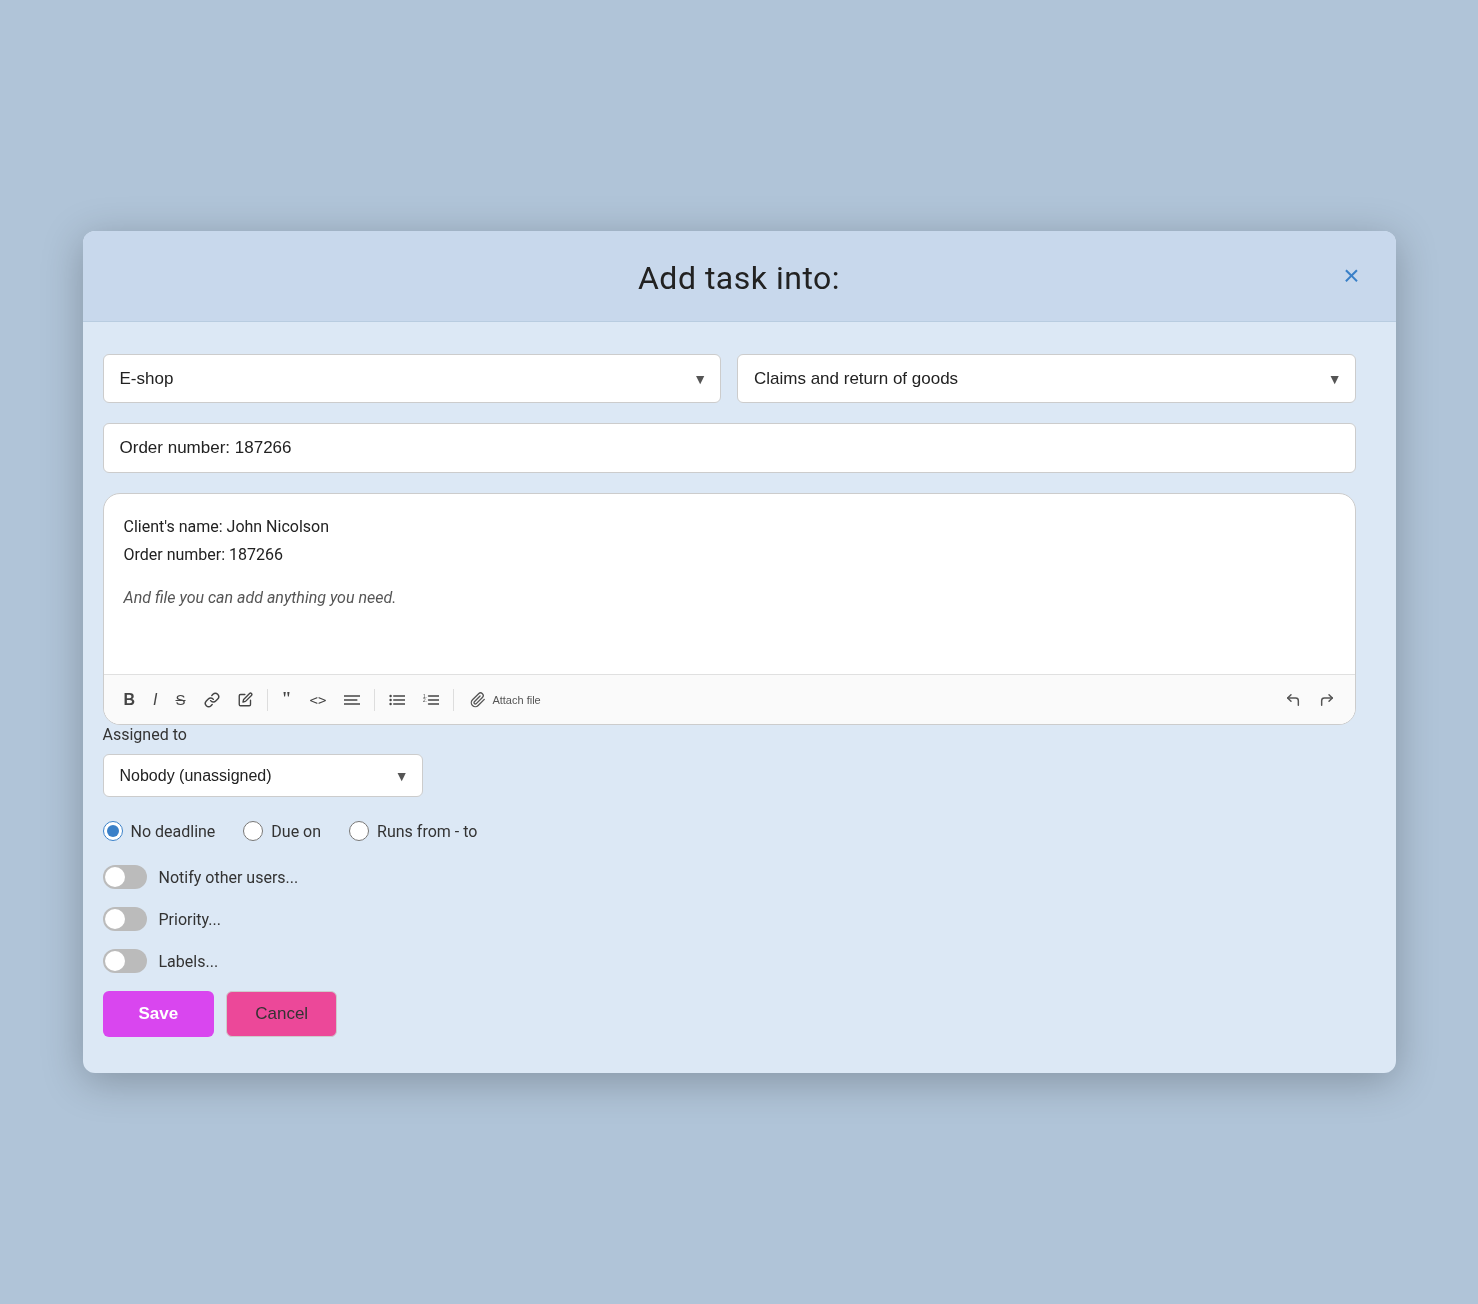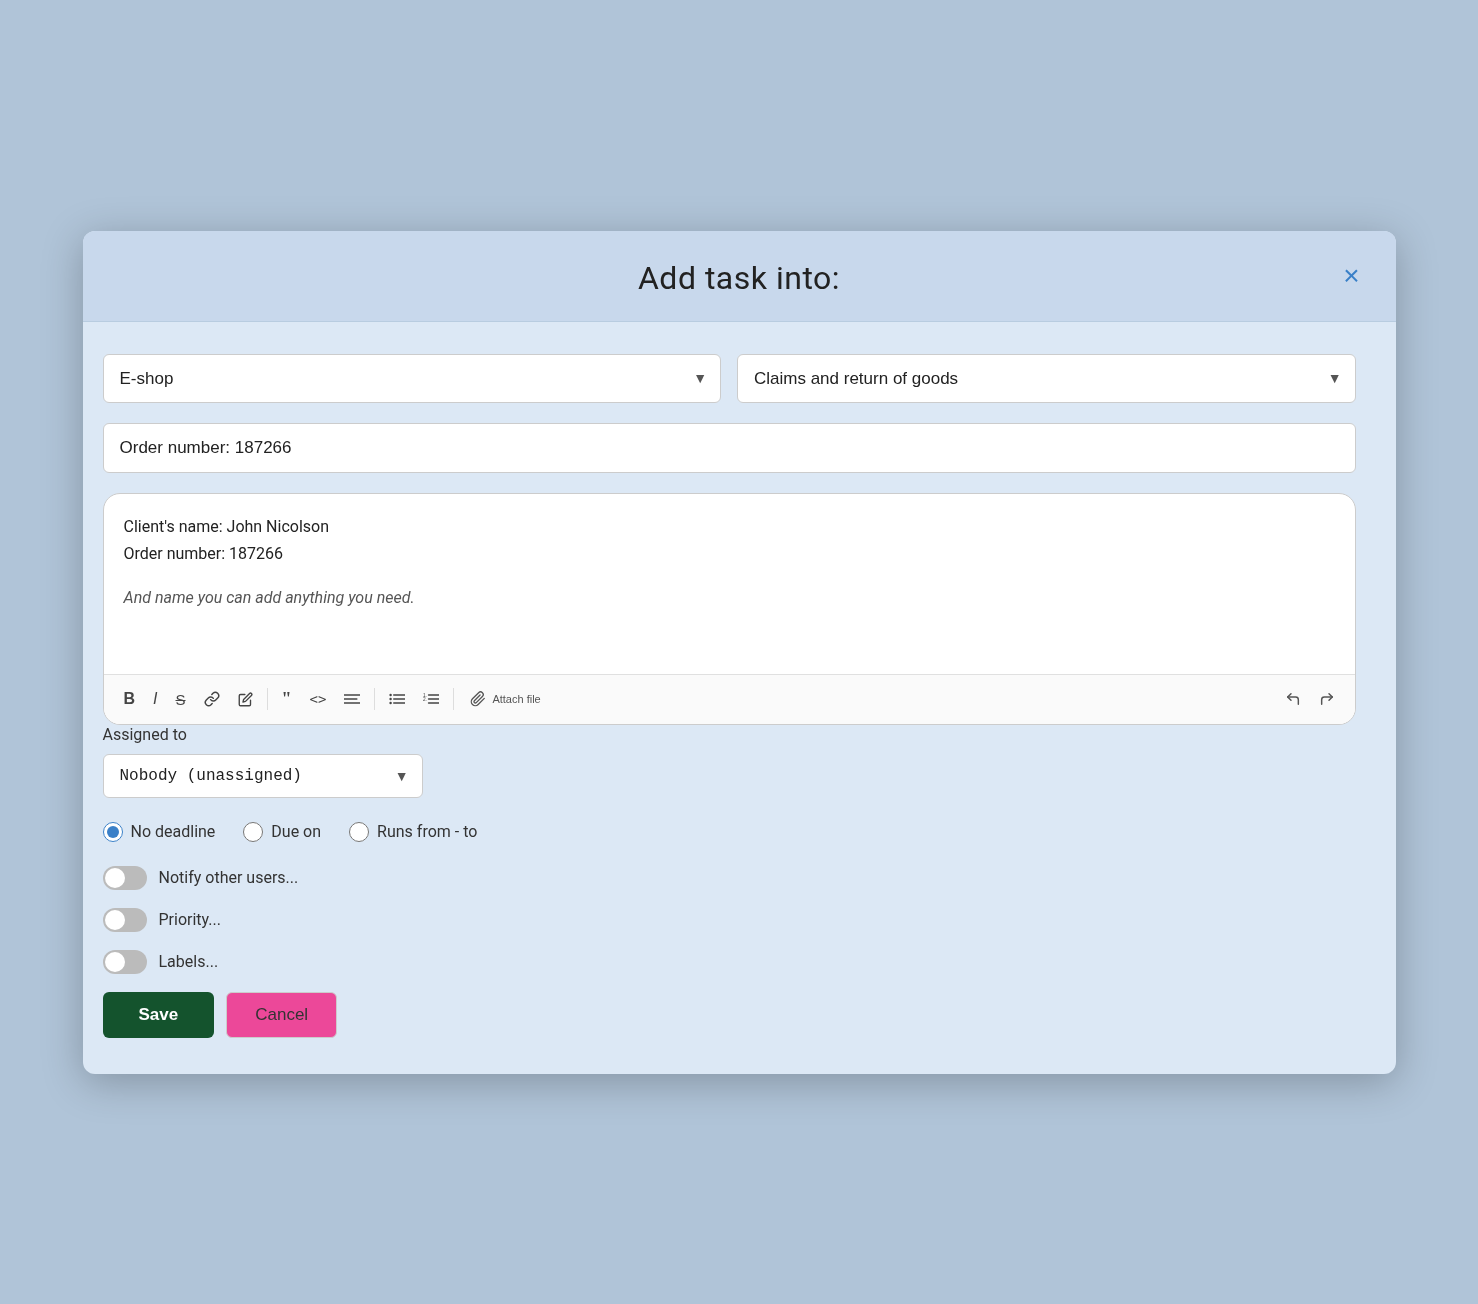--- a/index.html
+++ b/index.html
@@ -161,21 +161,20 @@
     .assigned-select-wrap select {
       width: 100%;
       padding: 12px 40px 12px 16px;
       border: 1.5px solid #ccc;
       border-radius: 6px;
       background: #fff;
       font-size: 16px;
       color: #222;
       appearance: none;
       cursor: pointer;
-      font-family: Liberation Mono, monospace;
     }
     .deadline-row {
       display: flex;
       align-items: center;
       gap: 28px;
       margin-bottom: 24px;
     }
     .radio-option {
       display: flex;
       align-items: center;
@@ -218,21 +217,21 @@
       top: 2px;
       left: 2px;
       transition: left 0.2s;
     }
     .actions-row {
       display: flex;
       gap: 12px;
       margin-top: 8px;
     }
     .save-btn {
-      background: #14532d;
+      background: #d946ef;
       color: #fff;
       border: none;
       border-radius: 6px;
       padding: 12px 36px;
       font-size: 17px;
       font-weight: 600;
       cursor: pointer;
     }
     .cancel-btn {
       background: #ec4899;
@@ -267,21 +266,21 @@
       </div>
     </div>
 
     <input class="order-input" type="text" value="Order number: 187266" style="">
 
     <div class="editor-container">
       <div class="editor-content" contenteditable="true" style="">
         <div class="editor-line">Client's name: John Nicolson</div>
         <div class="editor-line">Order number: 187266</div>
         <div class="editor-spacer"></div>
-        <div class="editor-line italic-text">And name you can add anything you need.</div>
+        <div class="editor-line italic-text">And file you can add anything you need.</div>
       </div>
       <div class="editor-toolbar">
         <button class="toolbar-btn bold">B</button>
         <button class="toolbar-btn italic">I</button>
         <button class="toolbar-btn strike">S</button>
         <button class="toolbar-btn">
           <svg width="16" height="16" viewBox="0 0 24 24" fill="none" stroke="#444" stroke-width="2.2" stroke-linecap="round" stroke-linejoin="round">
             <path d="M10 13a5 5 0 0 0 7.54.54l3-3a5 5 0 0 0-7.07-7.07l-1.72 1.71"></path>
             <path d="M14 11a5 5 0 0 0-7.54-.54l-3 3a5 5 0 0 0 7.07 7.07l1.71-1.71"></path>
           </svg>

